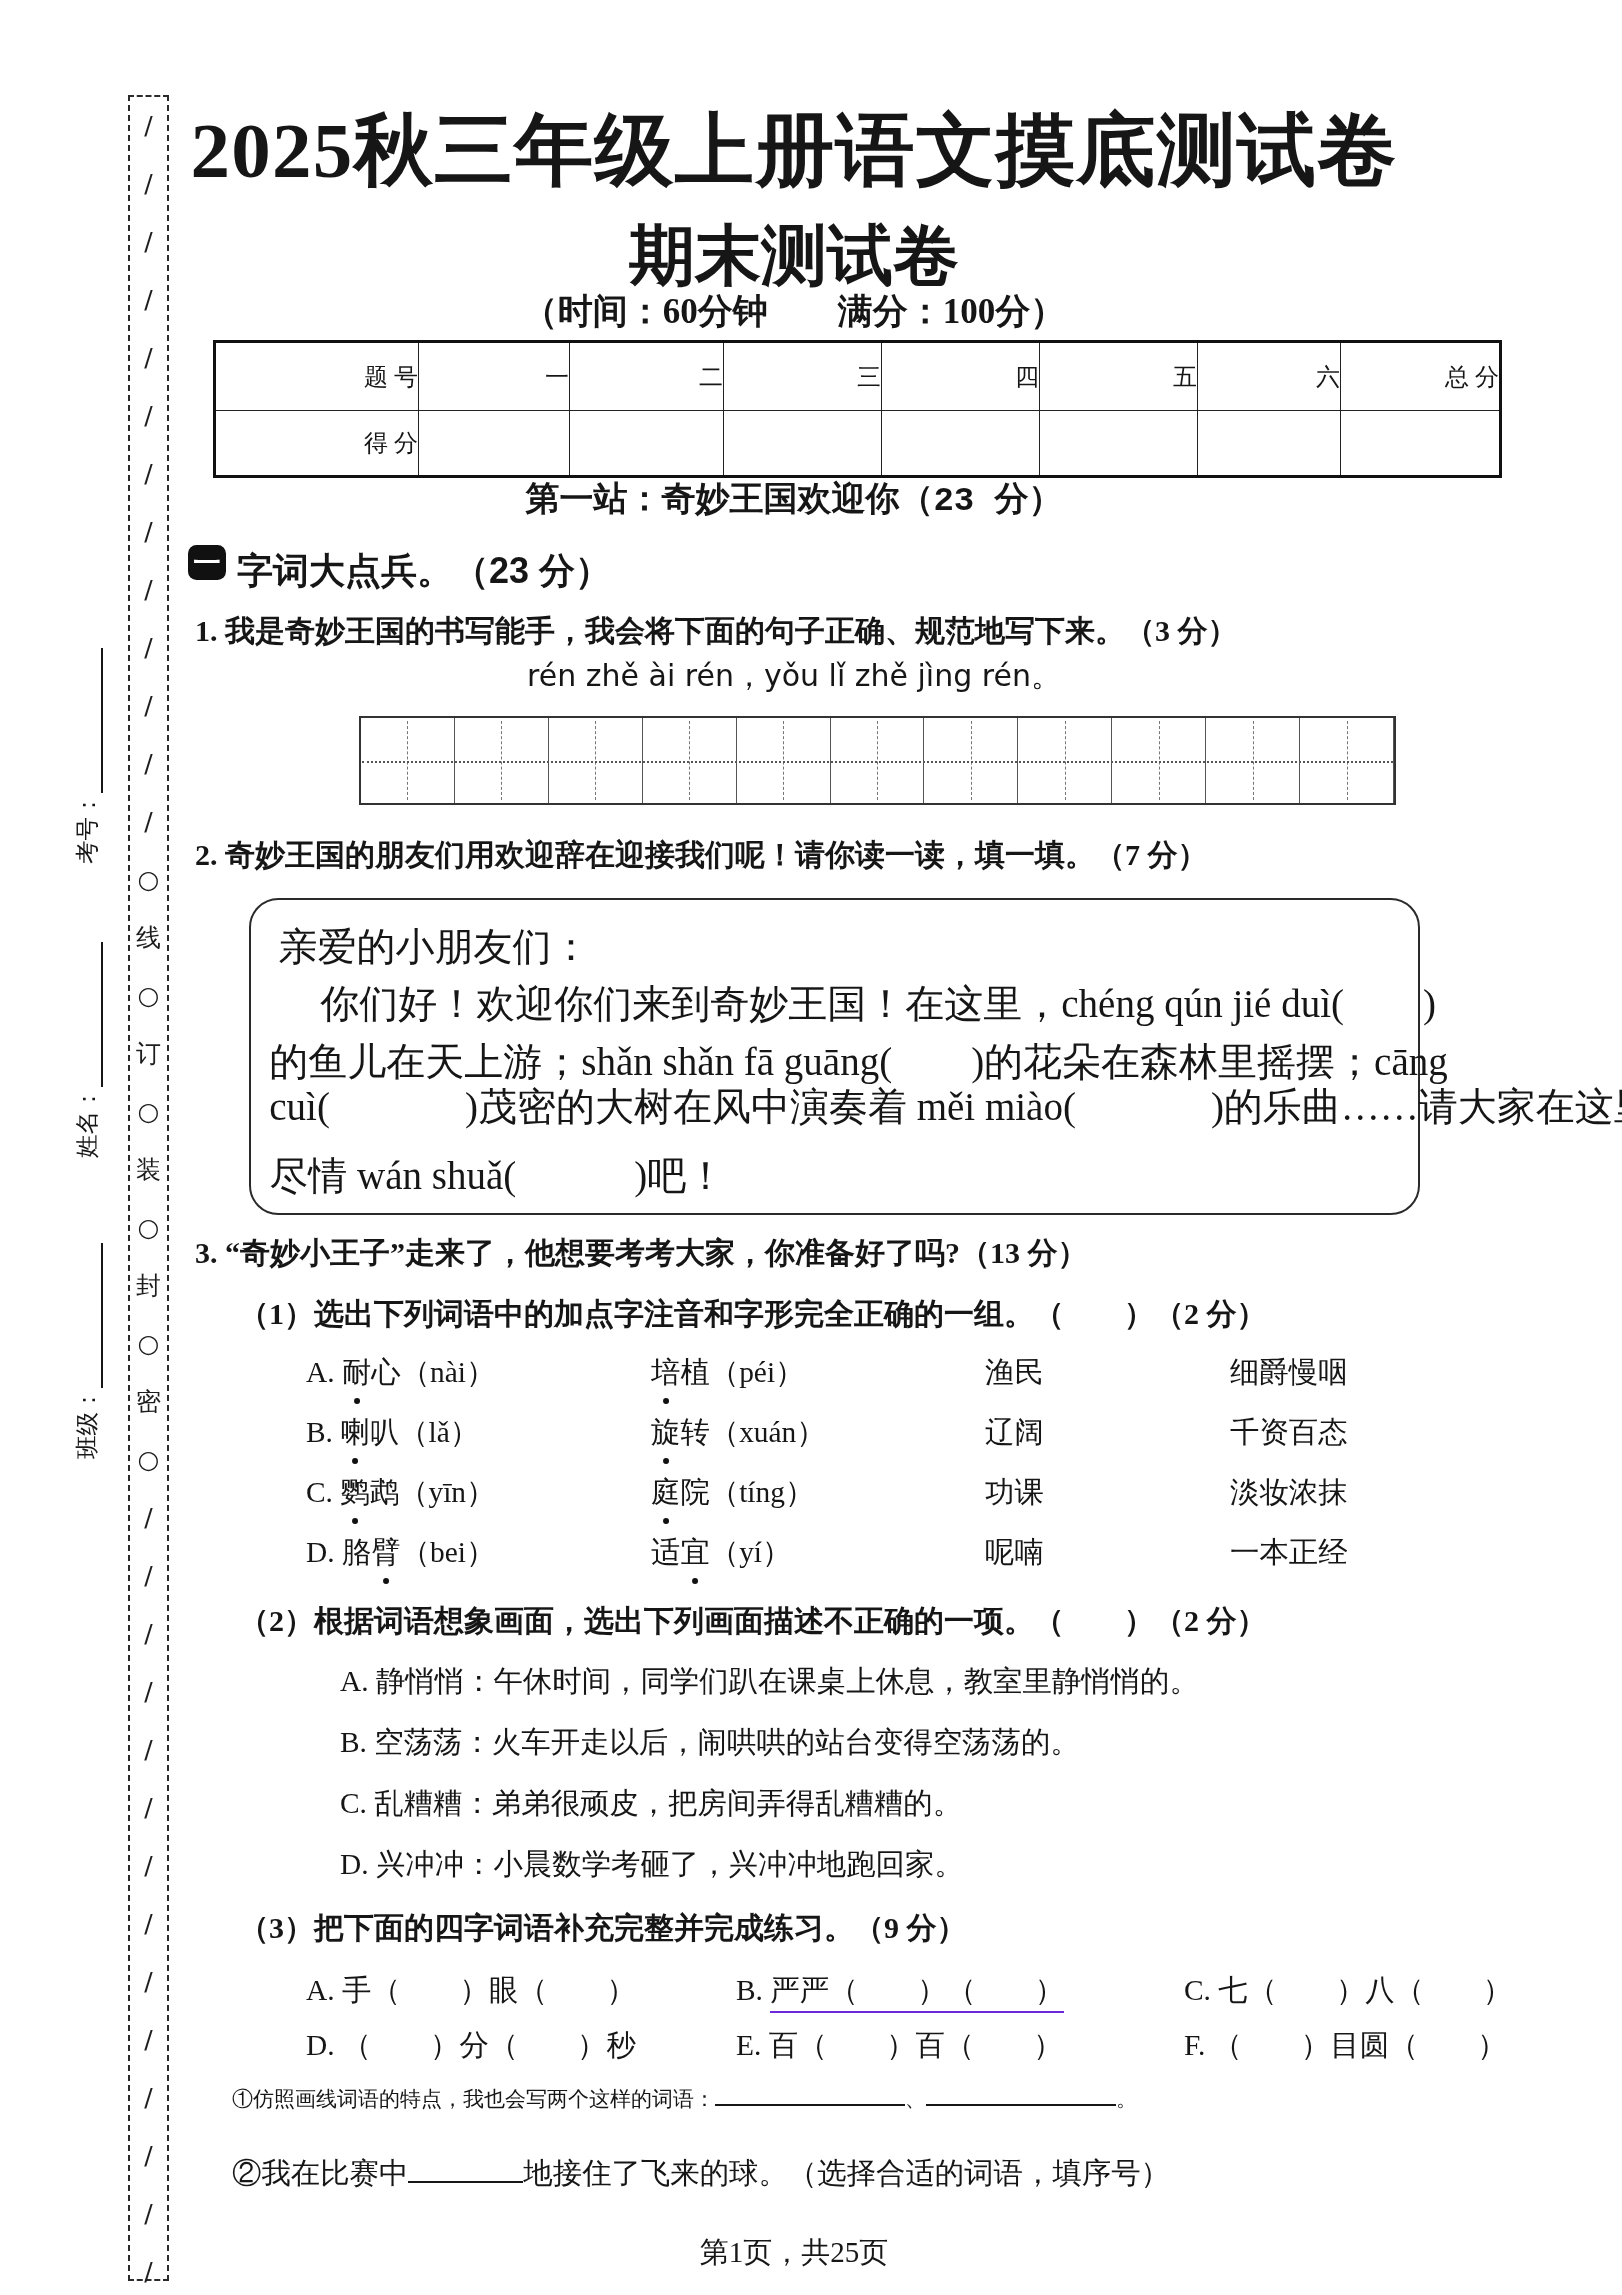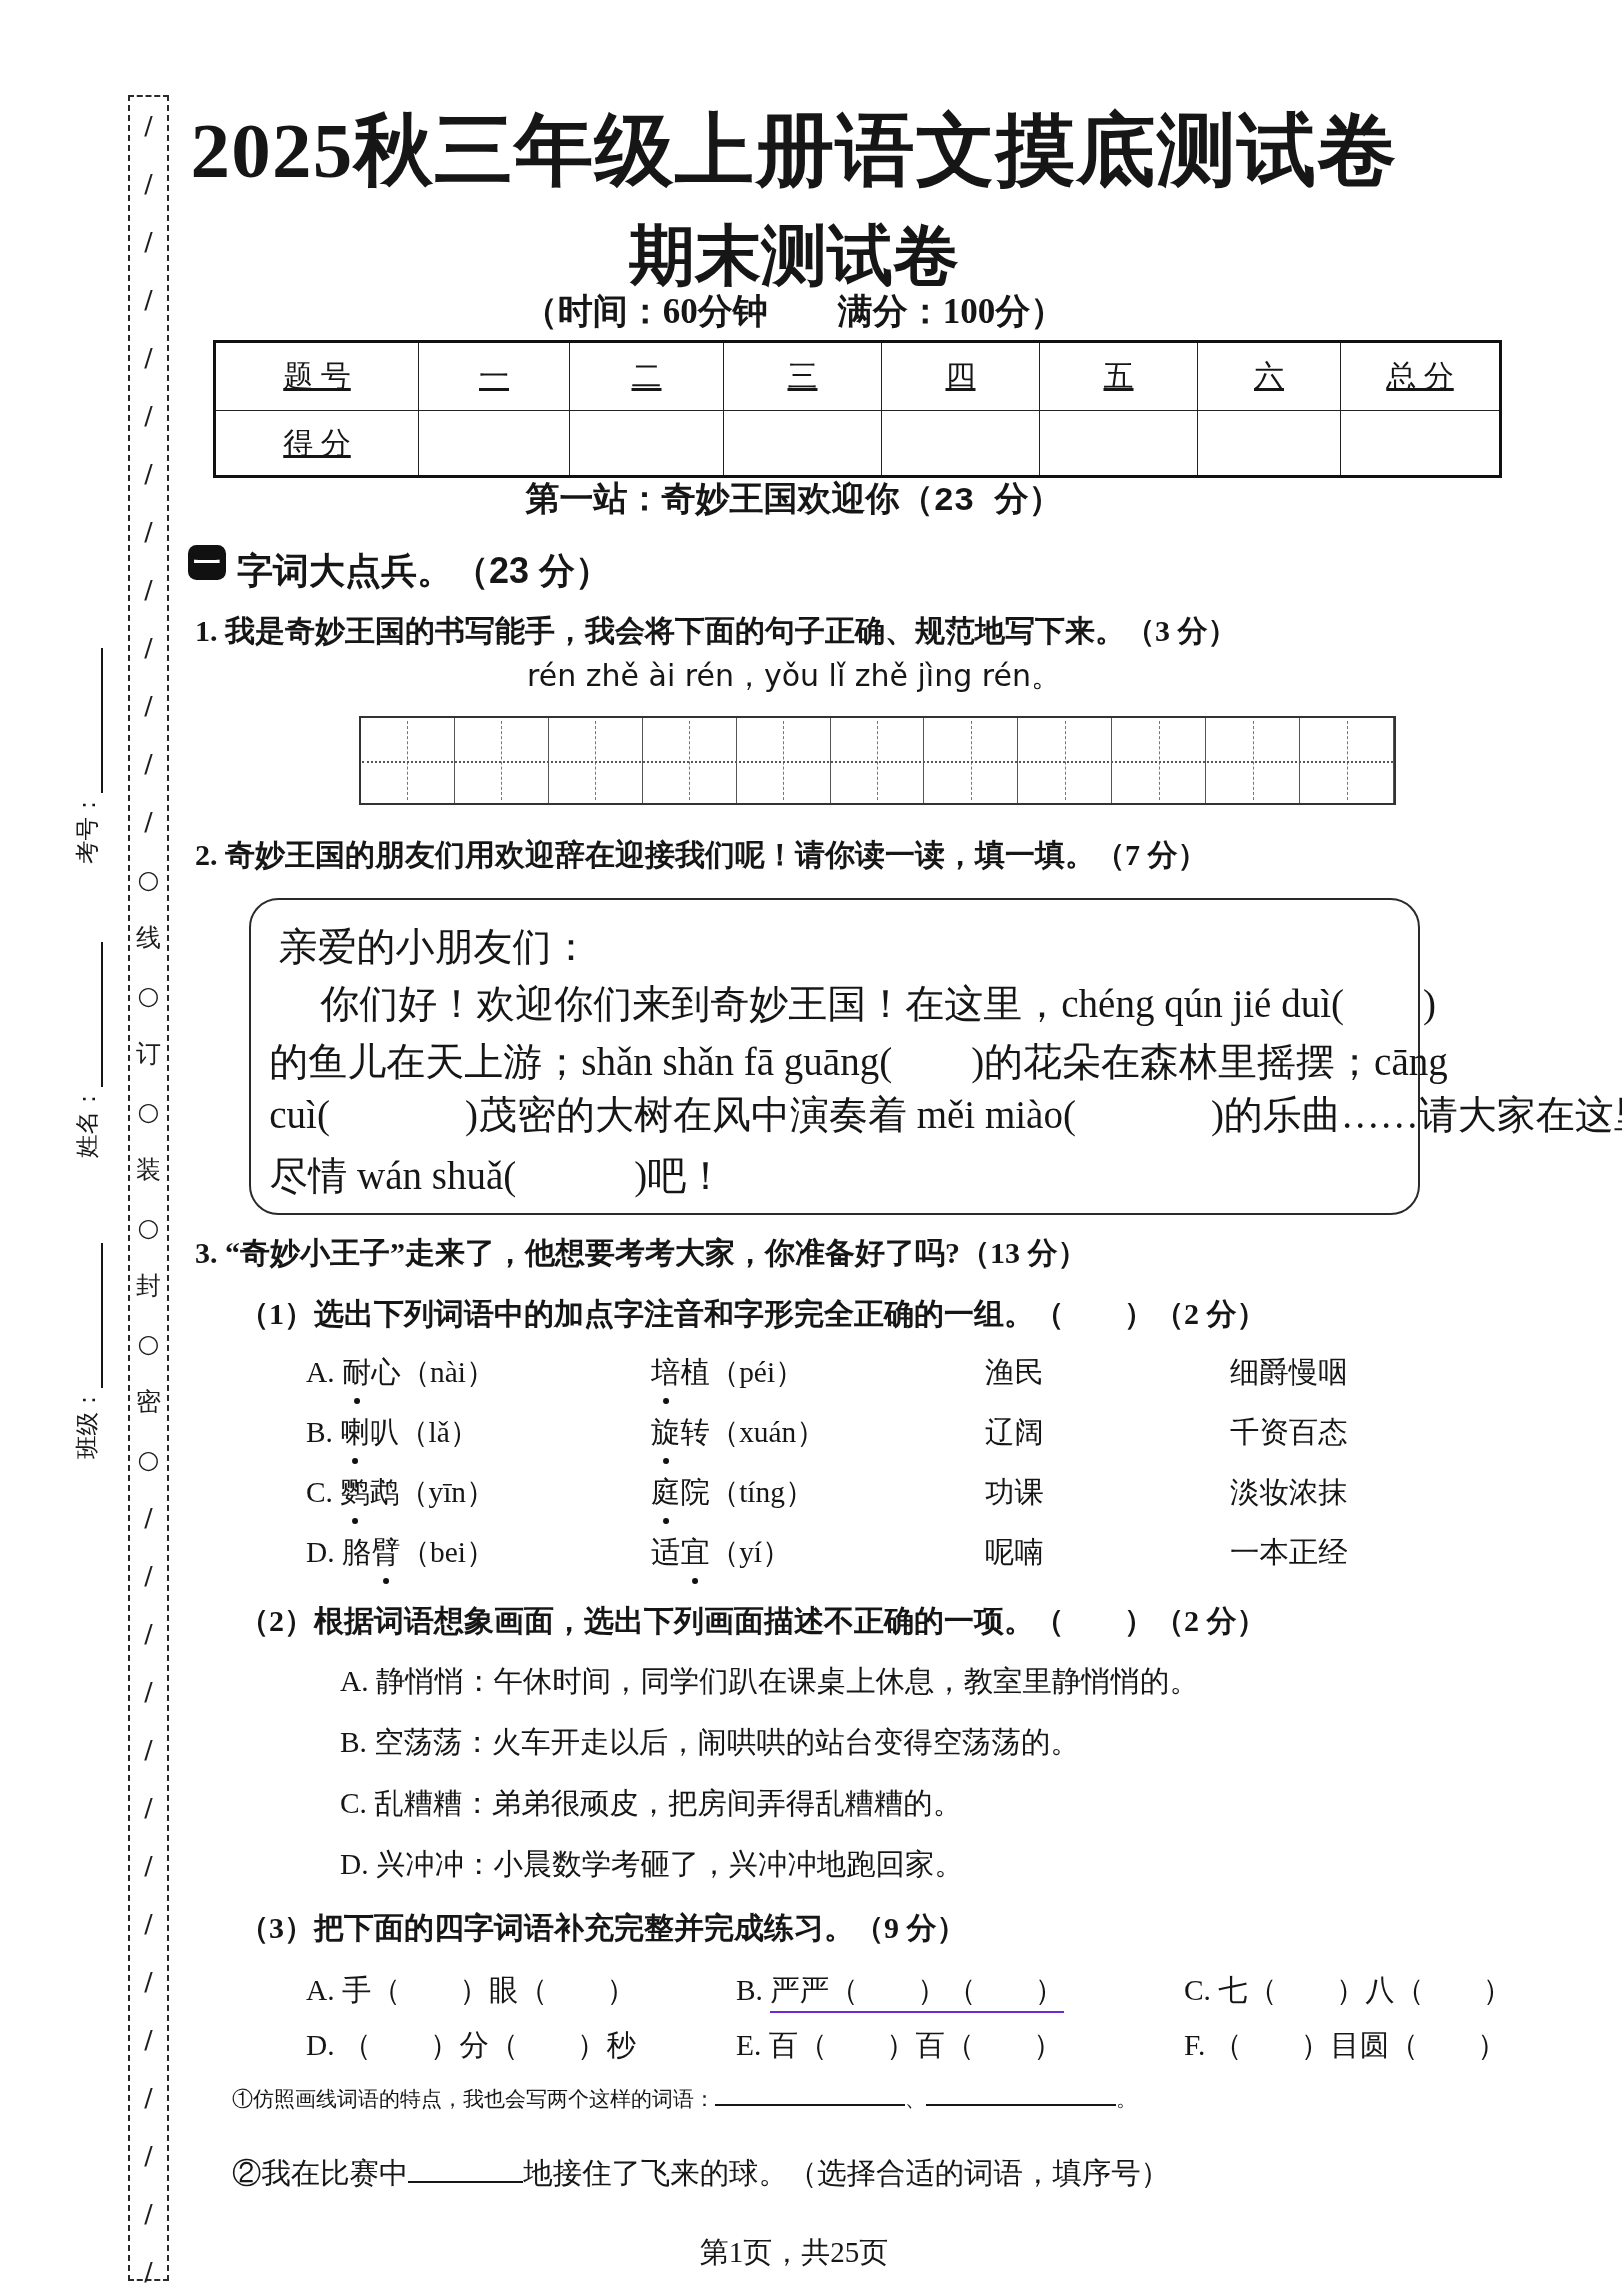--- a/index.html
+++ b/index.html
@@ -22,21 +22,21 @@
     color:#1d1d1d;font-family:"DejaVu Sans",sans-serif;
   }
 
   
   .t1{top:98px;font-size:79px;font-weight:700;letter-spacing:1.3px;}
   .t2{top:211px;font-size:66px;font-weight:700;}
   .tinfo{top:288px;font-size:35px;font-weight:700;}
 
   
   #score-table{position:absolute;left:213px;top:340px;border-collapse:collapse;table-layout:fixed;}
-  #score-table td{border:1.3px solid #222;text-align:center;font-size:30px;padding:0;text-decoration:underline;}
+  #score-table td{border:1.3px solid #222;text-align:right;font-size:24px;padding:0;}
   #score-table{border:3.3px solid #111;}
   #score-table tr:nth-child(1) td{height:67px;}
   #score-table tr:nth-child(2) td{height:64px;}
 
   .station{top:476px;font-size:34px;font-weight:700;font-family:Liberation Mono, monospace;}
   #part-badge{position:absolute;left:188px;top:545px;width:38px;height:35px;background:#111;
     border-radius:8.5px;color:#fff;font-size:27.5px;font-weight:700;text-align:center;line-height:35px;
     font-family:"Liberation Sans","DejaVu Sans",sans-serif;}
   .part-title{left:237px;top:547px;font-size:36px;font-weight:700;font-family:"Liberation Sans","DejaVu Sans",sans-serif;}
 
@@ -197,21 +197,21 @@
     <div class="lrow" style="top:77px;padding-left:51px;">
       <span>你们好！欢迎你们来到奇妙王国！在这里，chéng qún jié duì(</span>
       <span class="pblank"></span>
       <span>)</span>
     </div>
     <div class="lrow" style="top:135px;">
       <span>的鱼儿在天上游；shǎn shǎn fā guāng(</span>
       <span class="pblank"></span>
       <span>)的花朵在森林里摇摆；cāng</span>
     </div>
-    <div class="lrow" style="top:188px;gap:28px;">
+    <div class="lrow" style="top:180px;gap:28px;">
       <span>cuì(</span>
       <span class="pblank"></span>
       <span>)茂密的大树在风中演奏着 měi miào(</span>
       <span class="pblank"></span>
       <span>)的乐曲……请大家在这里</span>
     </div>
     <div class="lrow" style="top:249px;">
       <span>尽情 wán shuǎ(</span>
       <span class="pblank-fixed"></span>
       <span>)吧！</span>

